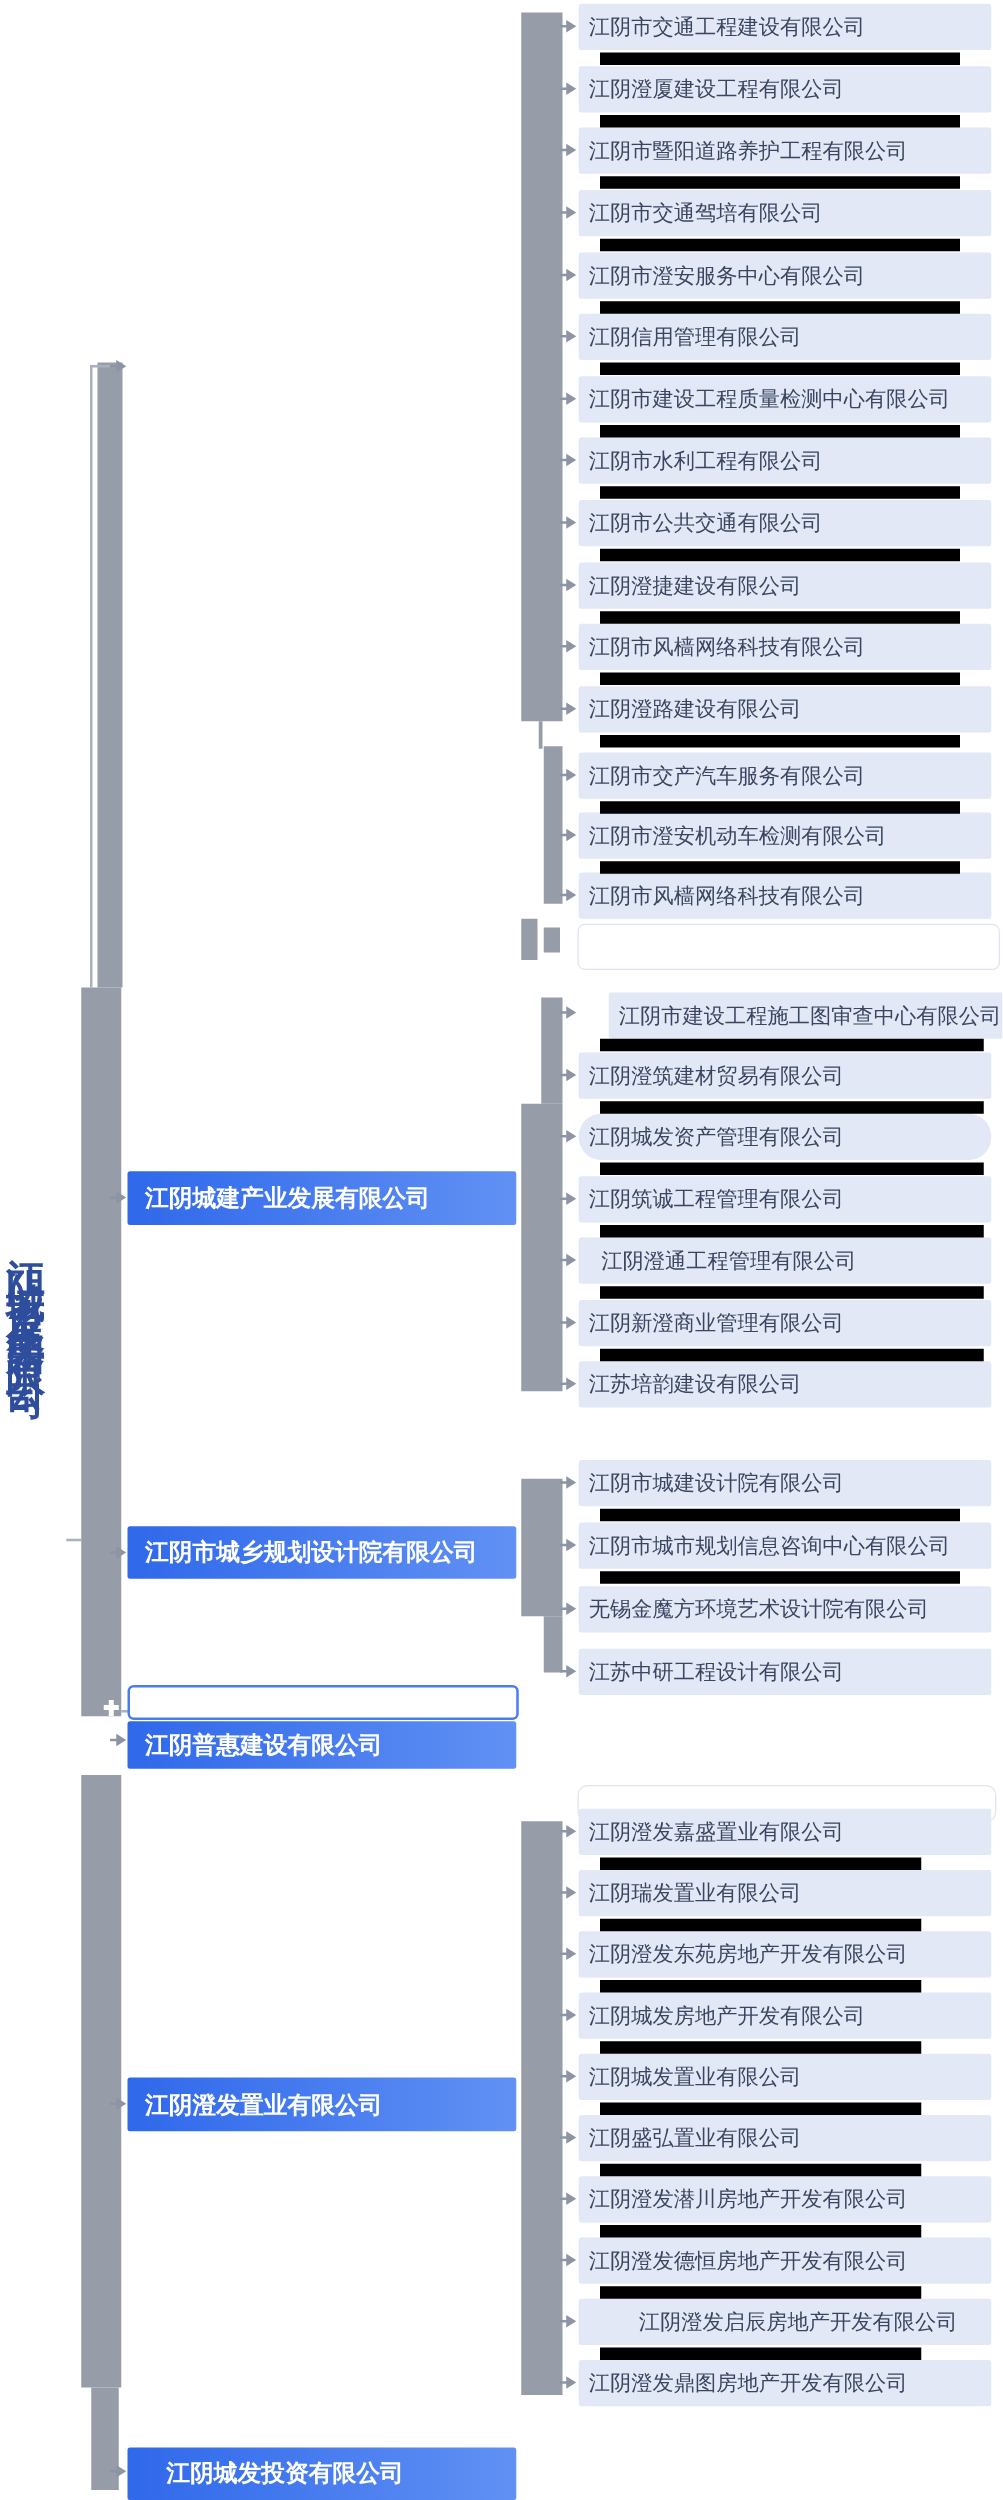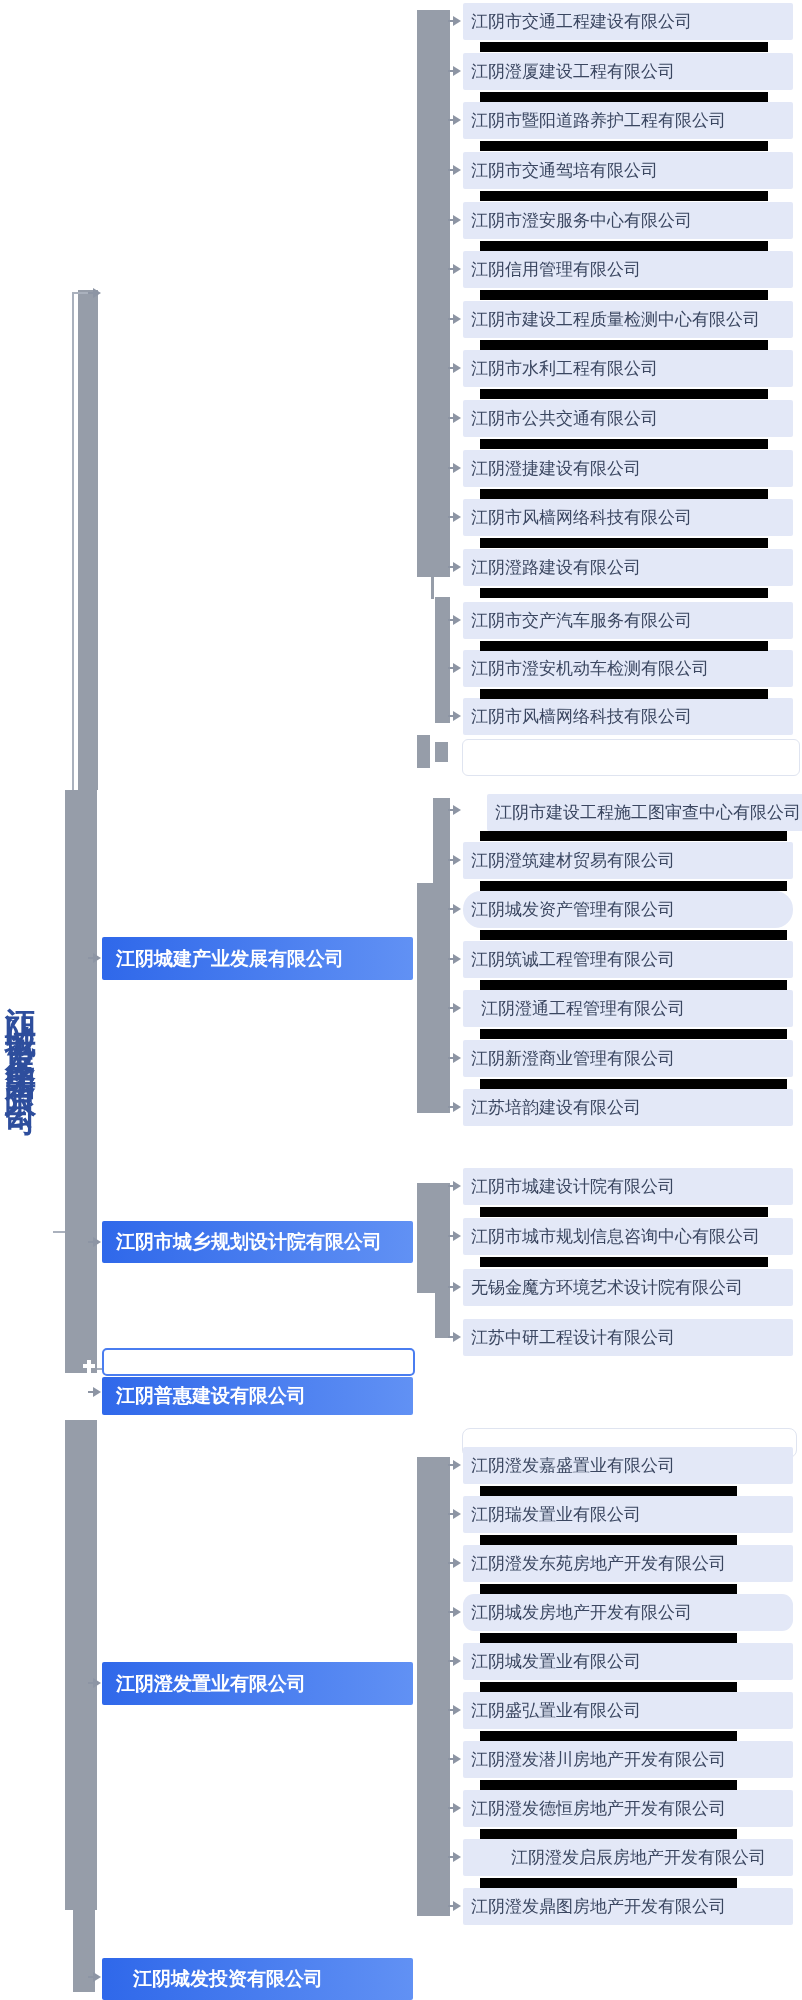--- a/index.html
+++ b/index.html
@@ -136,21 +136,21 @@
     <div class="arrow" style="left: 88px; top: 1678px;"></div>
     <div class="cbox" style="top: 1447px;">江阴澄发嘉盛置业有限公司</div>
     <div class="arrow" style="left: 448px; top: 1460px;"></div>
     <div class="rbar" style="top: 1486px; width: 257px;"></div>
     <div class="cbox" style="top: 1496px;">江阴瑞发置业有限公司</div>
     <div class="arrow" style="left: 448px; top: 1509px;"></div>
     <div class="rbar" style="top: 1535px; width: 257px;"></div>
     <div class="cbox" style="top: 1545px;">江阴澄发东苑房地产开发有限公司</div>
     <div class="arrow" style="left: 448px; top: 1558px;"></div>
     <div class="rbar" style="top: 1584px; width: 257px;"></div>
-    <div class="cbox" style="top: 1594px; border-radius: 11px;">江阴城发房地产开发有限公司</div>
+    <div class="cbox" style="top: 1594px;">江阴城发房地产开发有限公司</div>
     <div class="arrow" style="left: 448px; top: 1607px;"></div>
     <div class="rbar" style="top: 1633px; width: 257px;"></div>
     <div class="cbox" style="top: 1643px;">江阴城发置业有限公司</div>
     <div class="arrow" style="left: 448px; top: 1656px;"></div>
     <div class="rbar" style="top: 1682px; width: 257px;"></div>
     <div class="cbox" style="top: 1692px;">江阴盛弘置业有限公司</div>
     <div class="arrow" style="left: 448px; top: 1705px;"></div>
     <div class="rbar" style="top: 1731px; width: 257px;"></div>
     <div class="cbox" style="top: 1741px;">江阴澄发潜川房地产开发有限公司</div>
     <div class="arrow" style="left: 448px; top: 1754px;"></div>

